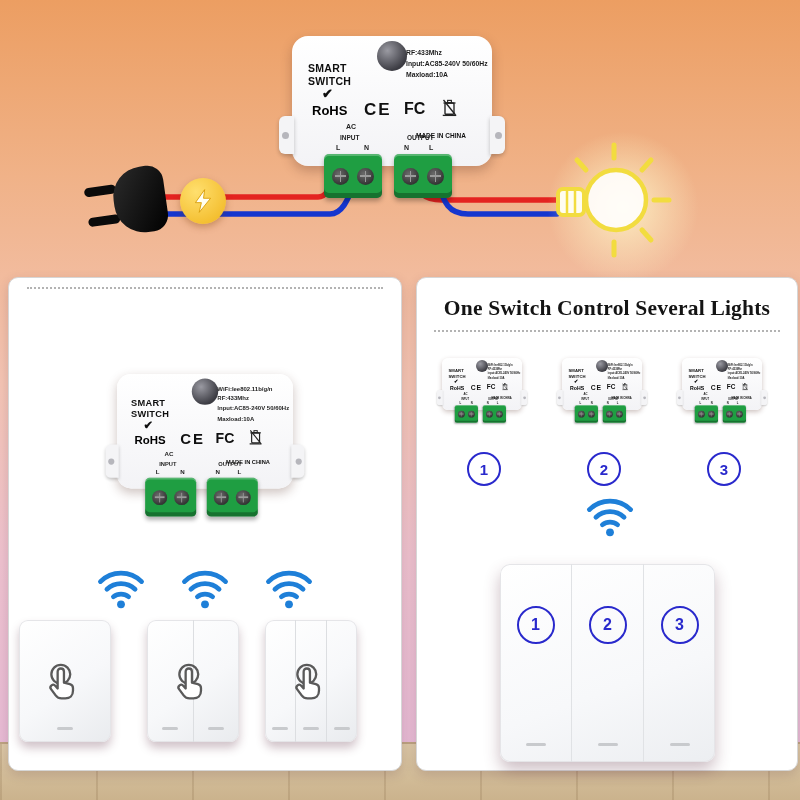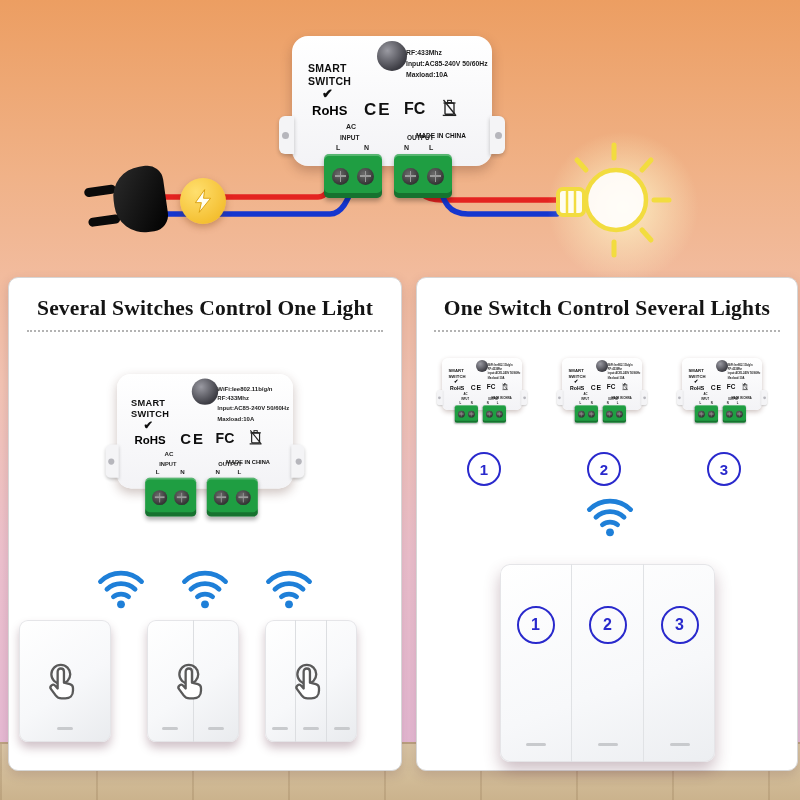--- a/index.html
+++ b/index.html
@@ -200,21 +200,20 @@
         <line x1="38" y1="28" x2="29" y2="18"></line>
       </g>
       <rect x="10" y="47" width="26" height="26" rx="5" fill="#fffdf0" style="stroke:var(--bulb-yellow,#f2dc3f)" stroke-width="4"></rect>
       <line x1="19" y1="49" x2="19" y2="71" style="stroke:var(--bulb-yellow,#f2dc3f)" stroke-width="2.5"></line>
       <line x1="27" y1="49" x2="27" y2="71" style="stroke:var(--bulb-yellow,#f2dc3f)" stroke-width="2.5"></line>
       <circle cx="68" cy="58" r="30" fill="rgba(255,255,255,.88)" style="stroke:var(--bulb-yellow,#f2dc3f)" stroke-width="4.5"></circle>
     </svg>
   </div>
 
   <div class="panel panel-left">
-    <h2>Several Switches Control One Light</h2>
     <div class="rule"></div>
 
     <div class="module-slot slot-mid">
   <div class="module">
     <div class="body">
       <span class="tab tl"></span>
       <span class="tab tr"></span>
       <span class="knob"></span>
       <div class="specs">
         <div>WiFi:Iee802.11b/g/n</div>

